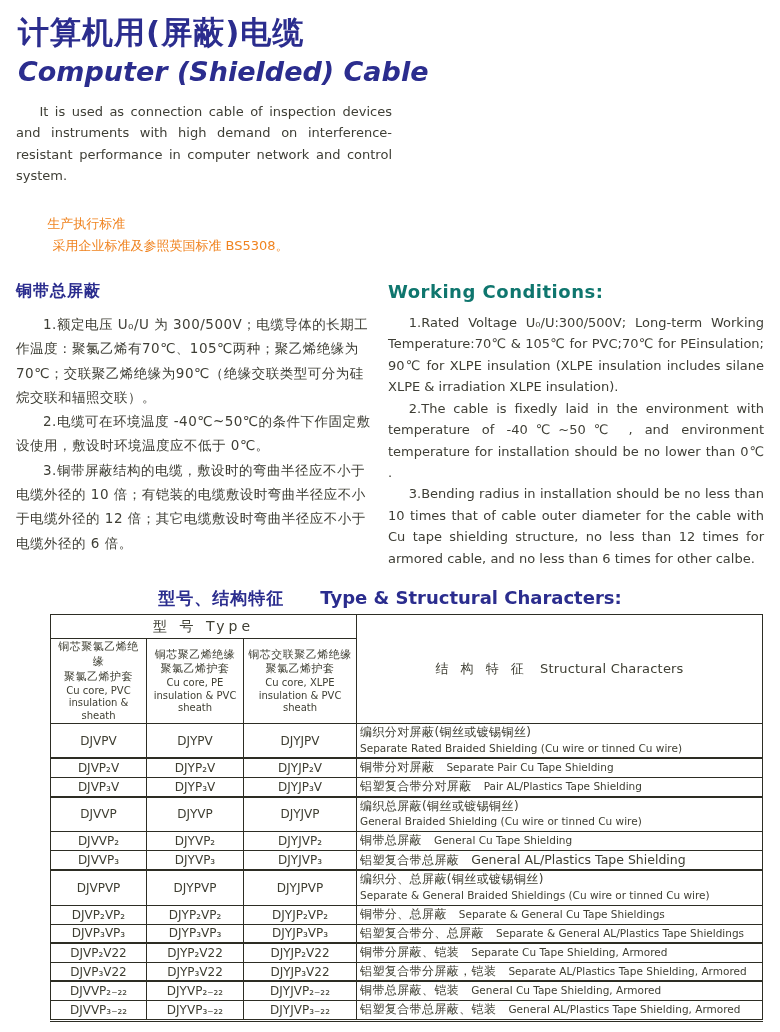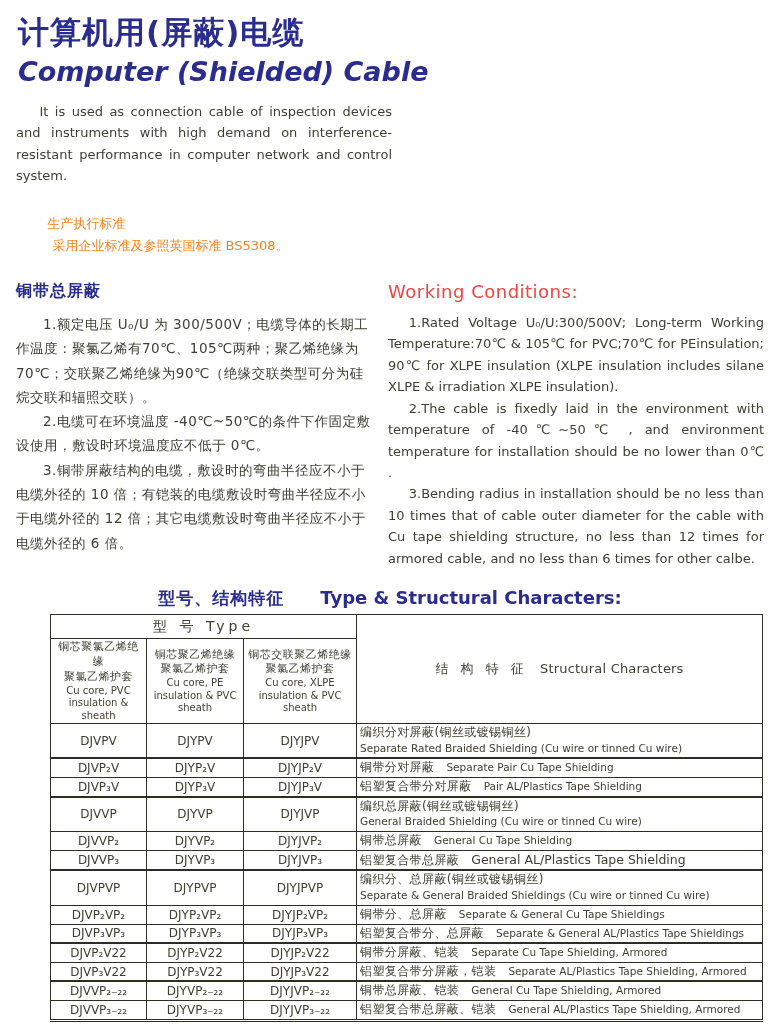--- a/index.html
+++ b/index.html
@@ -55,23 +55,23 @@
   .std-line.second { padding-left: 2.8em; }
 
   .sec-head-row { margin-top: 24px; margin-bottom: 10px; }
   .head-zh {
     color: #2b2d8e;
     font-size: 16px;
     font-weight: bold;
     letter-spacing: 1px;
   }
   .head-en {
-    color: #ef4444;
+    color: #0f766e;
     font-size: 18px;
-    font-weight: normal;
+    font-weight: bold;
     letter-spacing: 0.5px;
   }
 
   .body-list .para-zh { text-indent: 2em; }
   .body-list .para-en { text-indent: 1.6em; }
 
   
   .table-head-row {
     margin-top: 18px;
     margin-bottom: 4px;

